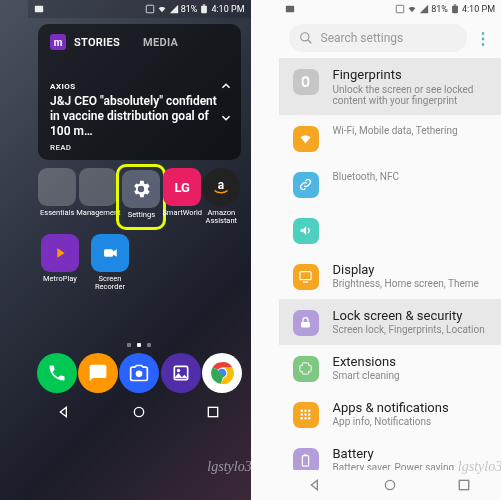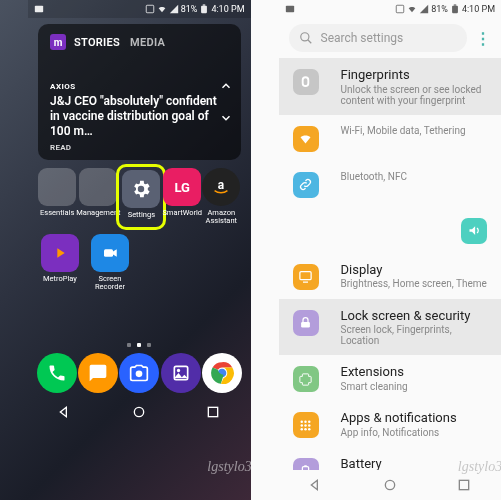--- a/index.html
+++ b/index.html
@@ -12,21 +12,21 @@
   .status { height: 18px; display: flex; align-items: center; justify-content: flex-end; padding: 0 6px; font-size: 9px; gap: 2px; }
   .status-left { background: rgba(0,0,0,0.15); color: #fff; }
   .status-right { background: #fafafa; color: #333; }
   .status .left-icons { margin-right: auto; display:flex; gap:3px; align-items:center;}
   .st-icon { width: 10px; height: 10px; opacity: .9; }
 
   
   .widget { margin: 6px 10px 0 10px; background: rgba(0,0,0,0.55); border-radius: 10px; padding: 10px 12px 8px 12px; color: #fff; position: relative; }
   .widget-head { display: flex; align-items: center; gap: 8px; margin-bottom: 32px; }
   .widget-logo { width: 16px; height: 16px; background: #7b2fbf; border-radius: 3px; display:flex; align-items:center; justify-content:center; font-size:10px; font-weight:bold; color:#fff;}
-  .widget-tabs { font-size: 11px; font-weight: 600; letter-spacing: .3px; display:flex; gap:10px;}
+  .widget-tabs { font-size: 11px; font-weight: 600; letter-spacing: .3px; display:flex; gap:23px;}
   .widget-source { font-size: 8px; font-weight: 700; letter-spacing: .5px; margin-bottom: 3px; }
   .widget-headline { font-size: 12px; font-weight: 600; line-height: 1.25; margin-bottom: 4px; }
   .widget-read { font-size: 8px; font-weight: 600; opacity: .85; letter-spacing:.3px;}
   .widget-arrows { position: absolute; right: 8px; top: 55px; display:flex; flex-direction:column; gap:18px;}
   .chev { width:14px; height:14px; color:#fff; }
 
   
   .apps-row { display: flex; justify-content: space-between; padding: 8px 10px 0 10px; }
   .app { display:flex; flex-direction:column; align-items:center; width:44px; }
   .app-icon { width: 38px; height: 38px; border-radius: 9px; display:flex; align-items:center; justify-content:center; font-size:18px; color:#fff; }
@@ -62,21 +62,21 @@
   .nav-right .nav-ic{ color:#888;}
   .nav-ic{ width:16px; height:16px;}
 
   
   .search-row{ display:flex; align-items:center; padding:6px 10px; gap:8px;}
   .search-box{ flex:1; background:#f1f1f1; border-radius:16px; height:28px; display:flex; align-items:center; padding:0 10px; color:#999; font-size:12px; gap:8px;}
   .menu-dots{ color:#4db6ac; font-size:16px; font-weight:bold;}
 
   
   .slist{ flex:1; overflow:hidden;}
-  .sitem{ display:flex; padding:9px 14px; gap:22px; align-items:flex-start;justify-content:flex-end;}
+  .sitem{ display:flex; padding:9px 14px; gap:14px; align-items:flex-start;}
   .sitem.sel{ background:#e8e8e8;}
   .sic{ width:26px; height:26px; border-radius:7px; flex-shrink:0; display:flex; align-items:center; justify-content:center; margin-top:2px;}
   .sic svg{ width:15px; height:15px; fill:#fff;}
   .stxt{ flex:1;}
   .stitle{ font-size:13px; color:#222; line-height:1.2;}
   .ssub{ font-size:10px; color:#888; margin-top:1px;}
 
   .watermark{ position:absolute; bottom:25px; width:100%; text-align:right; font-family: cursive; font-size:14px; color:rgba(255,255,255,0.5); font-style:italic; pointer-events:none;}
   .phone-right .watermark{ color:rgba(0,0,0,0.22);}
 </style>

